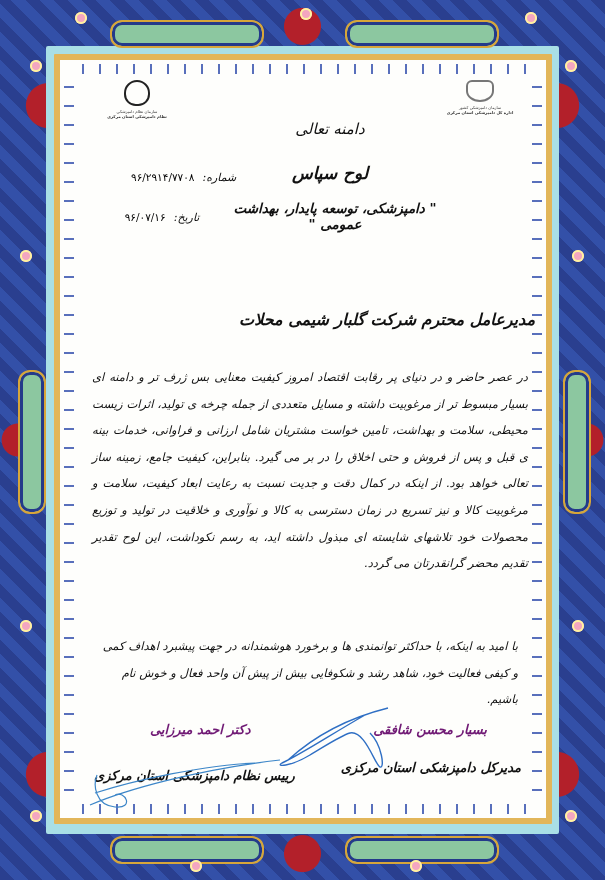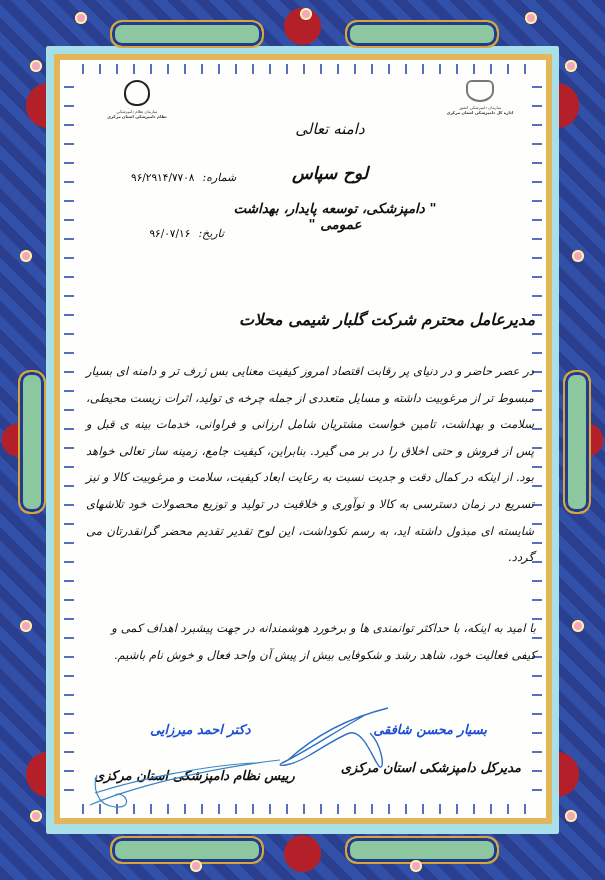--- a/index.html
+++ b/index.html
@@ -75,36 +75,36 @@
   .logo-right { left: 445px; top: 80px; }
 
   
   .rtl { direction: rtl; unicode-bidi: plaintext; }
   .abs { position: absolute; }
   .bismillah { left: 260px; top: 120px; width: 140px; text-align: center; font-size: 15px; font-style: italic; color: #111; }
   .title { left: 260px; top: 163px; width: 140px; text-align: center; font-size: 17px; font-style: italic; font-weight: bold; color: #111; }
   .slogan { left: 225px; top: 200px; width: 220px; text-align: center; font-size: 13.5px; font-style: italic; font-weight: bold; color: #111; }
   .ref-label { font-size: 11px; font-style: italic; color: #111; }
   .number-line { left: 92px; top: 166px; width: 140px; text-align: left; direction: ltr; margin-left: 39px; }
-  .date-line { left: 84px; top: 206px; width: 140px; text-align: right; direction: ltr; margin-top: 16px; }
+  .date-line { left: 92px; top: 206px; width: 140px; text-align: center; direction: ltr; }
   .ref-value { font-size: 10.5px; margin-right: 3px; }
   .recipient { right: 70px; top: 310px; font-size: 16px; font-weight: bold; font-style: italic; color: #111; text-align: right; }
   .body-text {
     left: 84px; top: 356px; width: 452px;
     font-size: 11.6px; line-height: 26.6px; font-style: italic; color: #111; text-align: justify;
     text-align-last: right;
   }
-  .body-text p { margin: 2px; }
+  .body-text p { margin: 8px; }
   .closing {
     left: 84px; top: 615px; width: 452px;
     font-size: 11.6px; line-height: 26.6px; font-style: italic; color: #111; text-align: right;
   }
-  .closing p { margin: 0; }
+  .closing p { margin: 18px; }
 
-  .sig-name { font-size: 13px; font-weight: bold; font-style: italic; color: #1d4ed8; }
+  .sig-name { font-size: 13px; font-weight: bold; font-style: italic; color: #701a75; }
   .sig-title { font-size: 13px; font-weight: bold; font-style: italic; color: #111; }
   .sig-right-name  { right: 118px; top: 722px; }
   .sig-right-title { right: 84px;  top: 760px; font-style: italic; }
   .sig-left-name   { left: 150px;  top: 722px; }
   .sig-left-title  { left: 94px;   top: 768px; }
 
   .signature-scribble { position: absolute; }
 </style>
 </head>
 <body>

